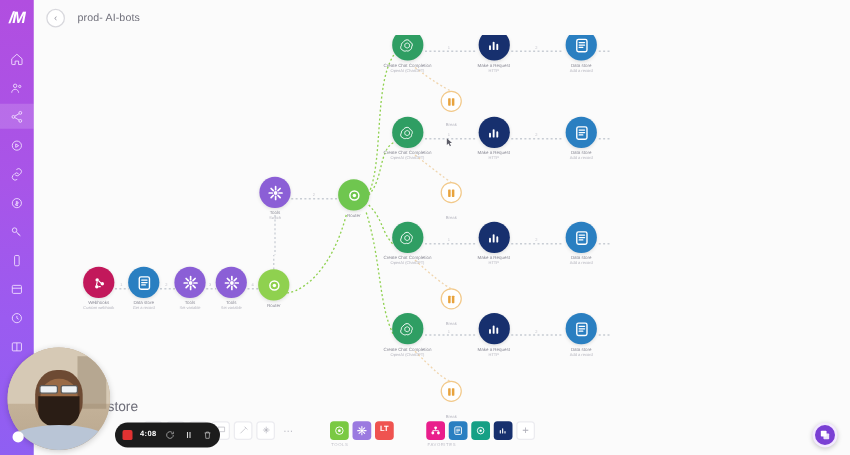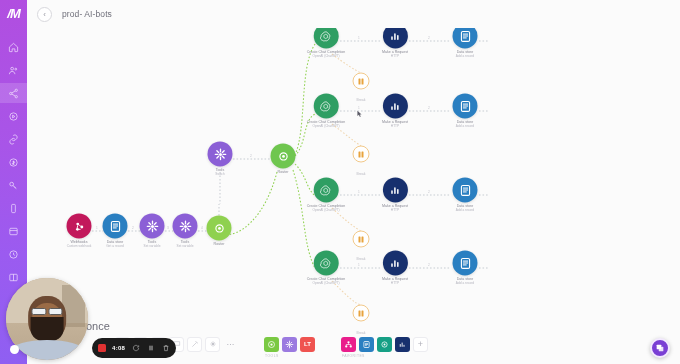--- a/index.html
+++ b/index.html
@@ -624,21 +624,21 @@
             </svg>
         </div>
         <div class="tile t-plus">
           <span>+</span>
         </div>
       </div>
       <div class="bgroup-label">FAVORITES</div>
     </div>
   </div>
 
-  <div class="once-text">once</div>
+  <div class="once-text">store</div>
 
   <div class="webcam">
     <div class="cam-bg"></div>
     <div class="cam-wall"></div>
     <div class="cam-door"></div>
     <div class="cam-head"></div>
     <div class="cam-face"></div>
     <div class="cam-beard"></div>
     <div class="cam-glass">
         <i></i>

